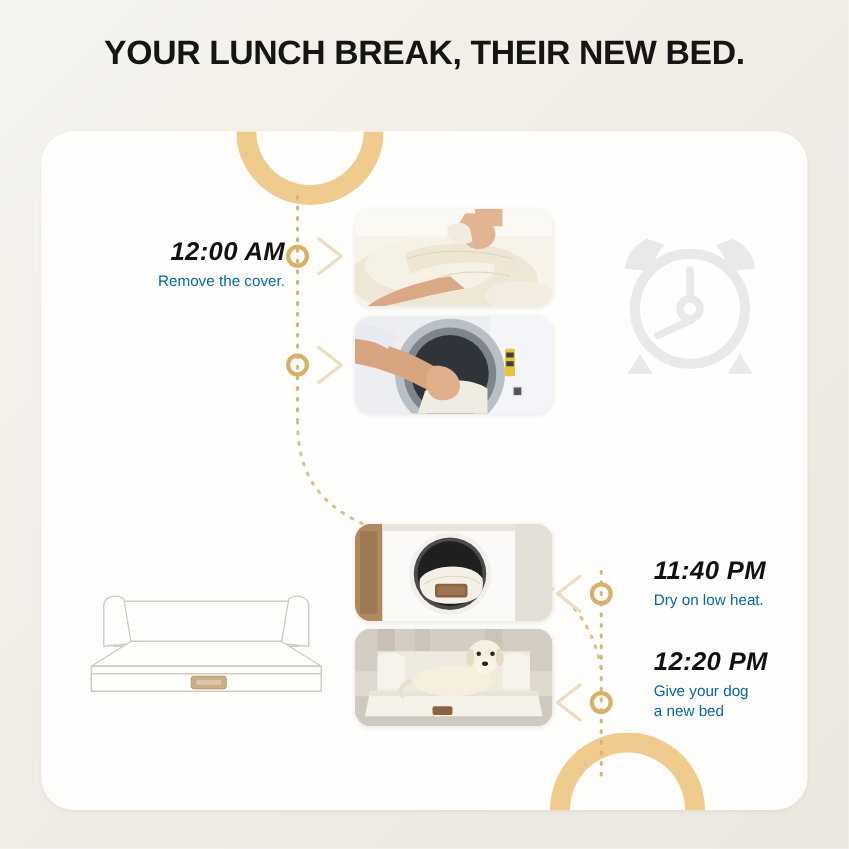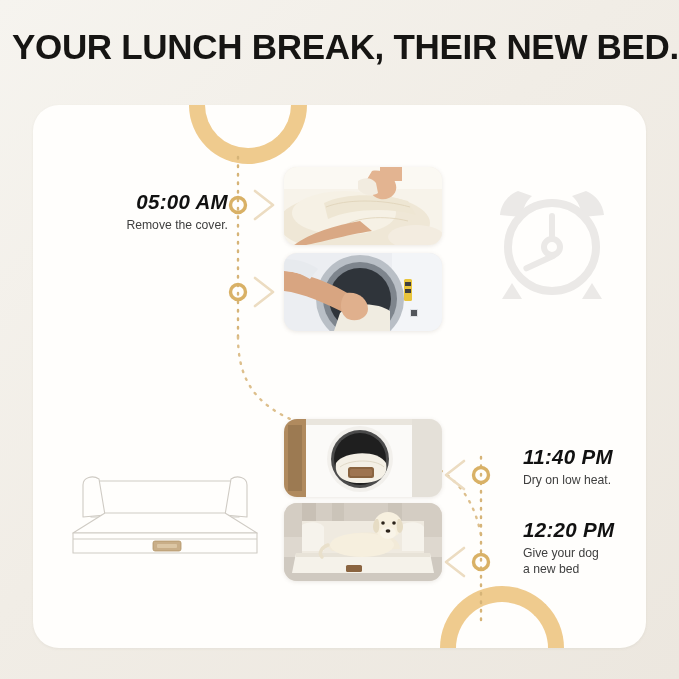--- a/index.html
+++ b/index.html
@@ -10,22 +10,22 @@
   }
   body {
     background: linear-gradient(135deg, #f6f4ef 0%, #f1ede6 45%, #ece7df 100%);
     position: relative;
   }
 
   
   .headline {
     position: absolute;
     left: 0; right: 0; top: 27px;
-    text-align: right;
-    font-size: 35px;
+    text-align: center;
+    font-size: 27px;
     font-weight: 700;
     letter-spacing: -0.3px;
     color: #161513;
     white-space: nowrap;
   }
 
   
   .card {
     position: absolute;
     left: 33px; top: 105px;
@@ -76,21 +76,21 @@
     font-size: 20.5px;
     font-weight: 700;
     font-style: italic;
     color: #111;
     letter-spacing: 0.3px;
     line-height: 1.15;
   }
   .step-text .desc {
     font-size: 12.2px;
     font-weight: 400;
-    color: #404040;
+    color: #0369a1;
     line-height: 1.32;
     margin-top: 3px;
   }
   .step-left { text-align: right; }
   .step-right { text-align: left; }
 
   #step-1 { left: 40px; top: 85px; width: 155px; }
   #step-2 { left: 20px; top: 155px; width: 175px; }
   #step-3 { left: 490px; top: 340px; width: 160px; }
   #step-4 { left: 490px; top: 413px; width: 160px; }
@@ -159,21 +159,21 @@
     <circle cx="448" cy="457" r="7.5" fill="none" stroke="#d9b166" stroke-width="3.4"></circle>
 
     <path d="M222 86 L240 100 L222 114" fill="none" stroke="#ecdcc1" stroke-width="2.6" stroke-linecap="round" stroke-linejoin="round"></path>
     <path d="M222 173 L240 187 L222 201" fill="none" stroke="#ecdcc1" stroke-width="2.6" stroke-linecap="round" stroke-linejoin="round"></path>
 
     <path d="M431 356 L413 370 L431 384" fill="none" stroke="#ecdcc1" stroke-width="2.6" stroke-linecap="round" stroke-linejoin="round"></path>
     <path d="M431 443 L413 457 L431 471" fill="none" stroke="#ecdcc1" stroke-width="2.6" stroke-linecap="round" stroke-linejoin="round"></path>
   </svg>
 
   <div class="step-text step-left" id="step-1">
-    <div class="time">05:00 AM</div>
+    <div class="time">12:00 AM</div>
     <div class="desc">Remove the cover.</div>
   </div>
 
 
   <div class="step-text step-right" id="step-3">
     <div class="time">11:40 PM</div>
     <div class="desc">Dry on low heat.</div>
   </div>
 
   <div class="step-text step-right" id="step-4">

